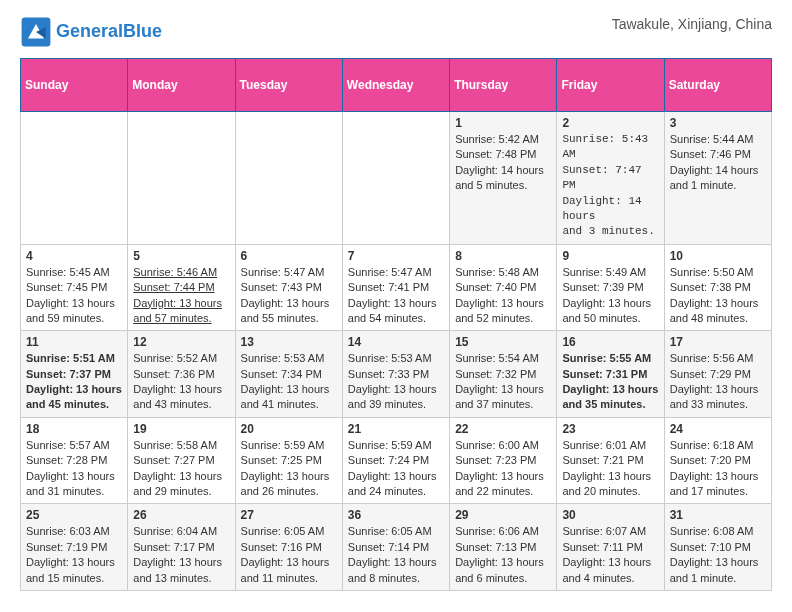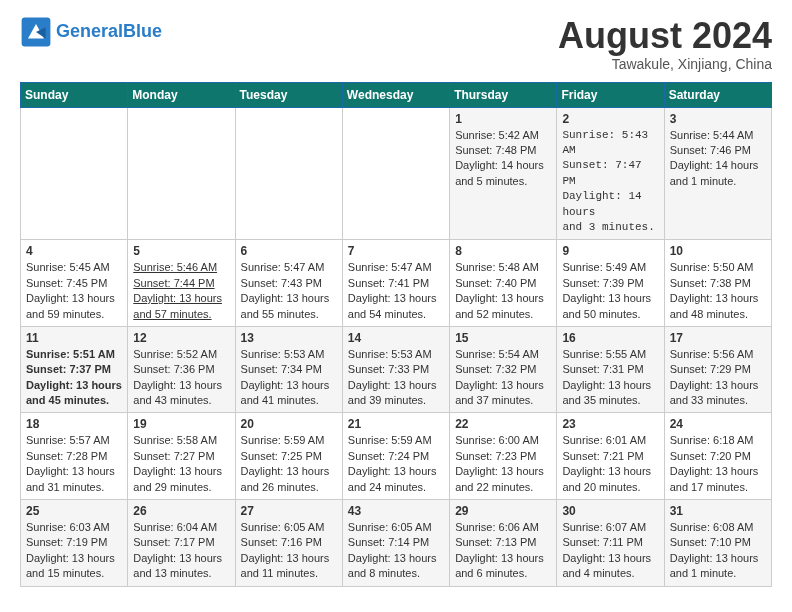--- a/index.html
+++ b/index.html
@@ -55,25 +55,25 @@
       color: #555;
     }
     .calendar {
       flex: 1;
       border: 1px solid #ccc;
       border-collapse: collapse;
       width: 100%;
       table-layout: fixed;
     }
     .calendar thead tr th {
-      background: #0f766e;
+      background: #ec4899;
       color: #fff;
       font-size: 12px;
       font-weight: bold;
-      padding: 5px 4px;
+      padding: 19px 4px;
       text-align: left;
       border: 1px solid #1a6aaa;
     }
     .calendar tbody tr td {
       border: 1px solid #ccc;
       vertical-align: top;
       padding: 4px 5px;
       font-size: 10px;
       color: #333;
       background: #fff;
@@ -109,21 +109,20 @@
       <svg class="logo-icon" viewBox="0 0 40 40">
         <rect x="2" y="2" width="36" height="36" rx="4" fill="#2a7dc9"></rect>
         <polygon points="10,28 20,10 30,28" fill="white"></polygon>
         <polygon points="20,20 32,14 32,28" fill="#1a5fa0"></polygon>
       </svg>
       <div class="logo-text">
         <div><span>General</span><span style="color:#2a7dc9">Blue</span></div>
       </div>
     </div>
     <div class="title-block">
-      <div class="main-title">August 2024</div>
       <div class="sub-title">Tawakule, Xinjiang, China</div>
     </div>
   </div>
 
   <table class="calendar">
     <thead>
       <tr>
       <th>Sunday</th>
           <th>Monday</th>
           <th>Tuesday</th>
@@ -243,21 +242,21 @@
           </td>
           <td>
             <span class="day-num">15</span>
             <div class="day-info" style="white-space: pre-line;">Sunrise: 5:54 AM
 Sunset: 7:32 PM
 Daylight: 13 hours
 and 37 minutes.</div>
           </td>
           <td>
             <span class="day-num">16</span>
-            <div class="day-info" style="white-space: pre-line;">Sunrise: 5:55 AM
+            <div class="day-info" style="white-space: pre-line; font-weight: bold;">Sunrise: 5:55 AM
 Sunset: 7:31 PM
 Daylight: 13 hours
 and 35 minutes.</div>
           </td>
           <td>
             <span class="day-num">17</span>
             <div class="day-info" style="white-space: pre-line;">Sunrise: 5:56 AM
 Sunset: 7:29 PM
 Daylight: 13 hours
 and 33 minutes.</div>
@@ -330,21 +329,21 @@
 and 13 minutes.</div>
           </td>
           <td>
             <span class="day-num">27</span>
             <div class="day-info" style="white-space: pre-line;">Sunrise: 6:05 AM
 Sunset: 7:16 PM
 Daylight: 13 hours
 and 11 minutes.</div>
           </td>
           <td>
-            <span class="day-num">43</span>
+            <span class="day-num">36</span>
             <div class="day-info" style="white-space: pre-line;">Sunrise: 6:05 AM
 Sunset: 7:14 PM
 Daylight: 13 hours
 and 8 minutes.</div>
           </td>
           <td>
             <span class="day-num">29</span>
             <div class="day-info" style="white-space: pre-line;">Sunrise: 6:06 AM
 Sunset: 7:13 PM
 Daylight: 13 hours

